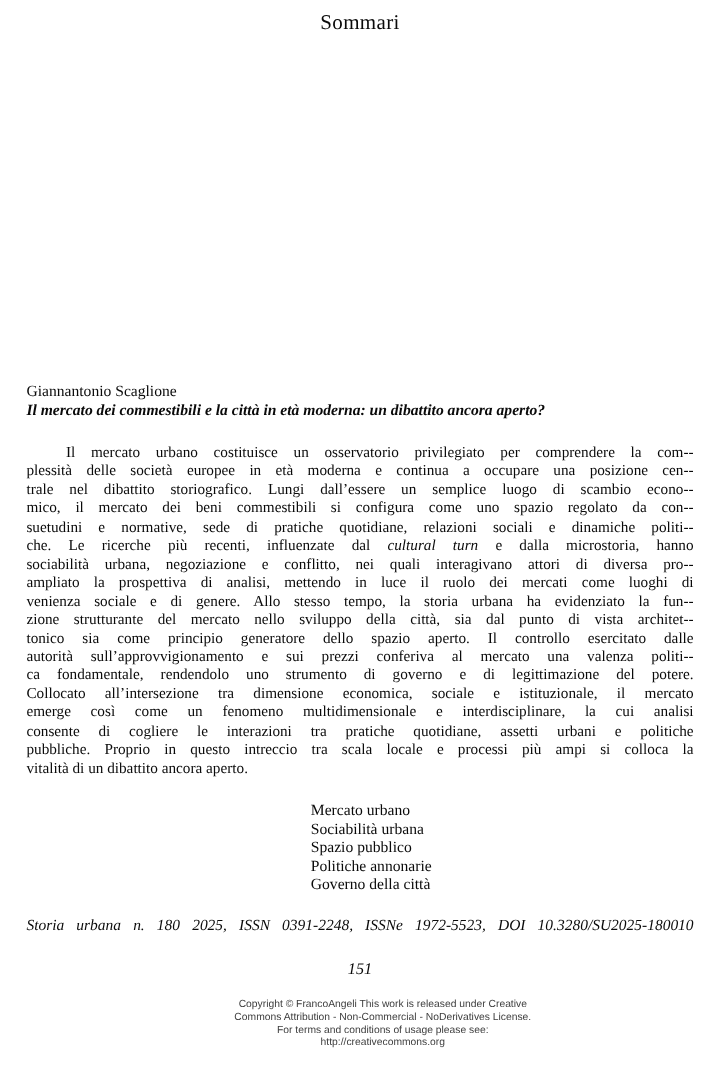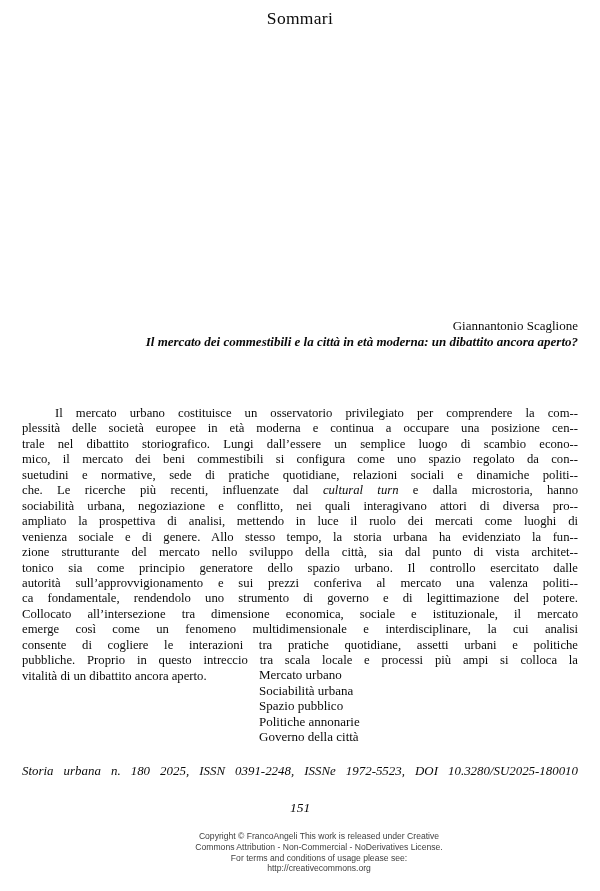--- a/index.html
+++ b/index.html
@@ -17,38 +17,37 @@
     top: 8px; left: 0; right: 0;
     text-align: center;
     font-size: 17.5px;
     letter-spacing: 0.3px;
   }
   .entry-head {
     position: absolute;
     top: 318px; left: 22px; right: 22px;
     font-size: 13px;
     line-height: 15.8px;
-    text-align: right;
   }
   .article-title {
     font-style: italic;
     font-weight: bold;
   }
   .abstract {
     position: absolute;
     top: 370px; left: 22px; right: 22px;
     font-size: 12.7px;
     line-height: 15.45px;
   }
   .ln {
     text-align: justify;
     text-align-last: justify;
     white-space: normal;
   }
-  .ln.first { text-indent: 33px; margin-top: 36px; }
+  .ln.first { text-indent: 33px; }
   .ln.last { text-align: left; text-align-last: left; }
   .it { font-style: italic; }
   .keywords {
     position: absolute;
     top: 667px; left: 259px;
     font-size: 13px;
     line-height: 15.5px;
   }
   .journal-line {
     position: absolute;
@@ -92,21 +91,21 @@
     <div class="ln first">Il mercato urbano costituisce un osservatorio privilegiato per comprendere la com--</div>
     <div class="ln">plessità delle società europee in età moderna e continua a occupare una posizione cen--</div>
     <div class="ln">trale nel dibattito storiografico. Lungi dall’essere un semplice luogo di scambio econo--</div>
     <div class="ln">mico, il mercato dei beni commestibili si configura come uno spazio regolato da con--</div>
     <div class="ln">suetudini e normative, sede di pratiche quotidiane, relazioni sociali e dinamiche politi--</div>
     <div class="ln"><span>che. Le ricerche più recenti, influenzate dal </span><span class="it">cultural turn</span><span> e dalla microstoria, hanno</span></div>
     <div class="ln">sociabilità urbana, negoziazione e conflitto, nei quali interagivano attori di diversa pro--</div>
     <div class="ln">ampliato la prospettiva di analisi, mettendo in luce il ruolo dei mercati come luoghi di</div>
     <div class="ln">venienza sociale e di genere. Allo stesso tempo, la storia urbana ha evidenziato la fun--</div>
     <div class="ln">zione strutturante del mercato nello sviluppo della città, sia dal punto di vista architet--</div>
-    <div class="ln">tonico sia come principio generatore dello spazio urbano. Il controllo esercitato dalle</div>
+    <div class="ln">tonico sia come principio generatore dello spazio aperto. Il controllo esercitato dalle</div>
     <div class="ln">autorità sull’approvvigionamento e sui prezzi conferiva al mercato una valenza politi--</div>
     <div class="ln">ca fondamentale, rendendolo uno strumento di governo e di legittimazione del potere.</div>
     <div class="ln">Collocato all’intersezione tra dimensione economica, sociale e istituzionale, il mercato</div>
     <div class="ln">emerge così come un fenomeno multidimensionale e interdisciplinare, la cui analisi</div>
     <div class="ln">consente di cogliere le interazioni tra pratiche quotidiane, assetti urbani e politiche</div>
     <div class="ln">pubbliche. Proprio in questo intreccio tra scala locale e processi più ampi si colloca la</div>
     <div class="ln last">vitalità di un dibattito ancora aperto.</div>
   </div>
 
   <div class="keywords">

